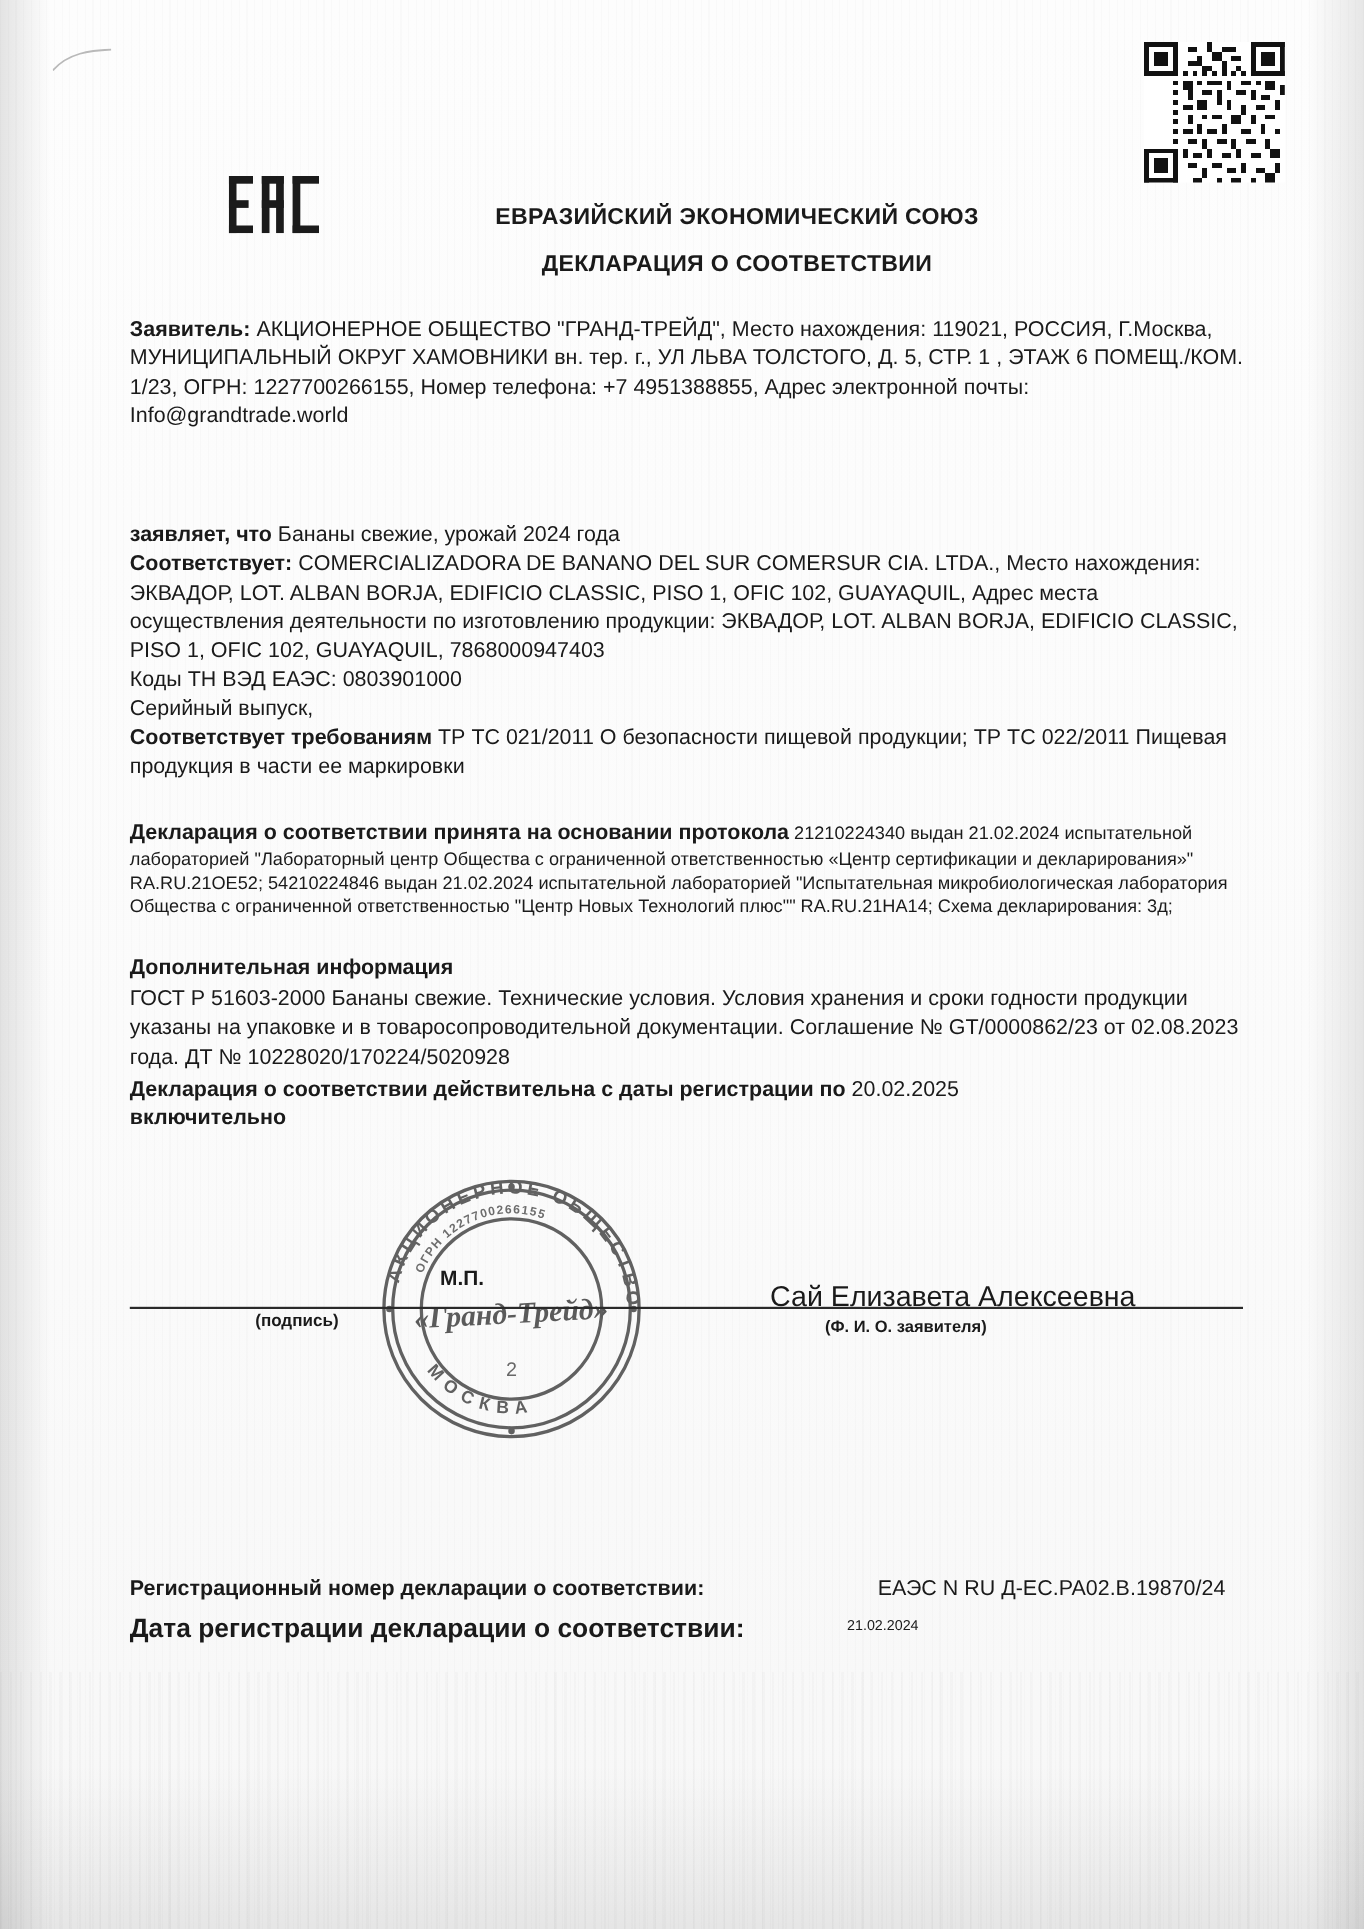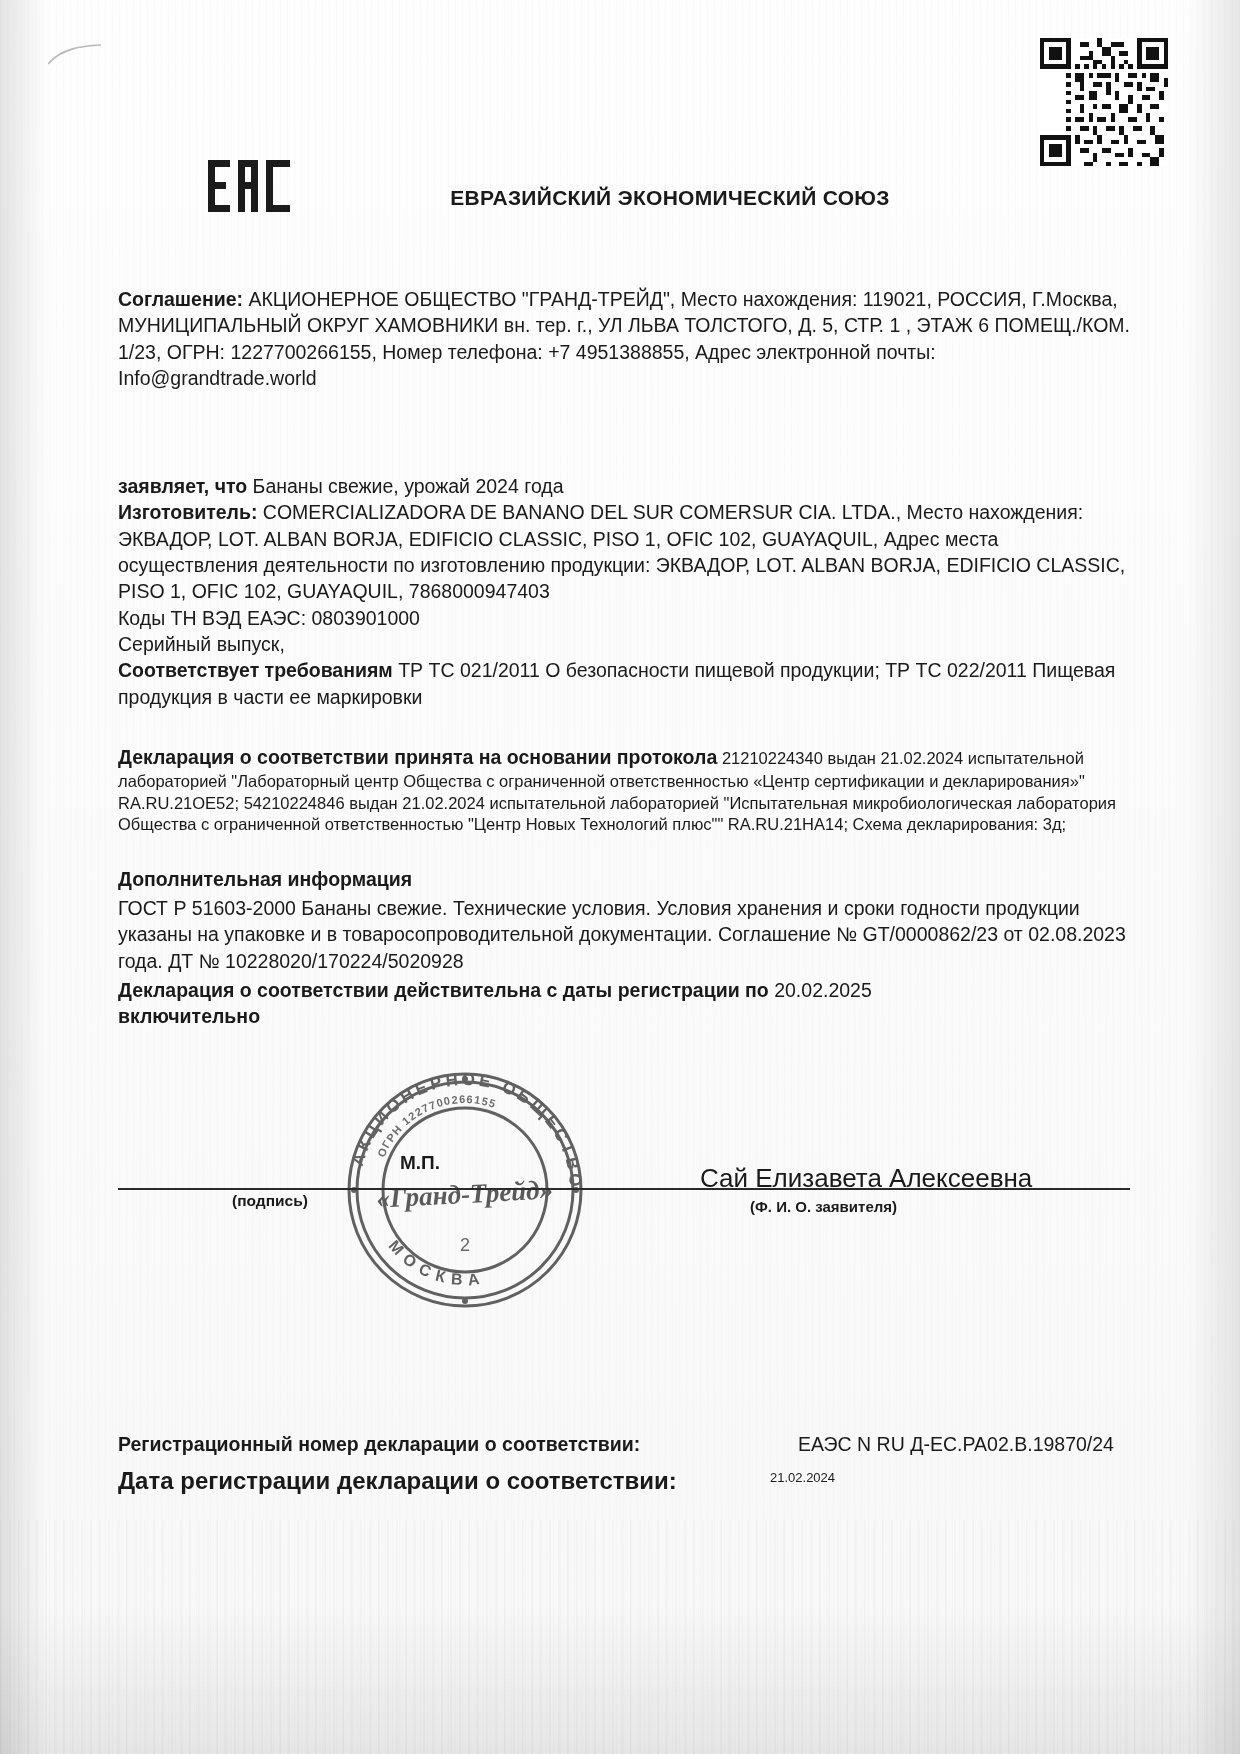--- a/index.html
+++ b/index.html
@@ -323,32 +323,33 @@
       <rect x="43" y="0" width="7" height="52"></rect>
       <rect x="30" y="22" width="20" height="7"></rect>
 
       <rect x="58" y="0" width="7" height="52"></rect>
       <rect x="58" y="0" width="24" height="7"></rect>
       <rect x="58" y="45" width="24" height="7"></rect>
     </g>
   </svg>
 
   <div class="title1">ЕВРАЗИЙСКИЙ ЭКОНОМИЧЕСКИЙ СОЮЗ</div>
+  <div class="title2">ДЕКЛАРАЦИЯ О СООТВЕТСТВИИ</div>
 
   <div class="block declarant">
-    <span class="b">Соглашение:</span><span> АКЦИОНЕРНОЕ ОБЩЕСТВО "ГРАНД-ТРЕЙД", Место нахождения: 119021, РОССИЯ, Г.Москва, МУНИЦИПАЛЬНЫЙ ОКРУГ ХАМОВНИКИ вн. тер. г.,   УЛ ЛЬВА ТОЛСТОГО, Д. 5, СТР. 1 , ЭТАЖ  6  ПОМЕЩ./КОМ.   1/23, ОГРН: 1227700266155, Номер телефона: +7 4951388855, Адрес электронной почты: Info@grandtrade.world</span>
+    <span class="b">Заявитель:</span><span> АКЦИОНЕРНОЕ ОБЩЕСТВО "ГРАНД-ТРЕЙД", Место нахождения: 119021, РОССИЯ, Г.Москва, МУНИЦИПАЛЬНЫЙ ОКРУГ ХАМОВНИКИ вн. тер. г.,   УЛ ЛЬВА ТОЛСТОГО, Д. 5, СТР. 1 , ЭТАЖ  6  ПОМЕЩ./КОМ.   1/23, ОГРН: 1227700266155, Номер телефона: +7 4951388855, Адрес электронной почты: Info@grandtrade.world</span>
   </div>
 
 
   <div class="block declares">
     <div>
       <span class="b">заявляет, что</span><span> Бананы свежие, урожай 2024 года</span>
     </div>
     <div>
-      <span class="b">Изготовитель:</span><span> COMERCIALIZADORA DE BANANO DEL SUR COMERSUR CIA. LTDA., Место нахождения: ЭКВАДОР, LOT. ALBAN BORJA, EDIFICIO CLASSIC, PISO 1, OFIC 102, GUAYAQUIL, Адрес места осуществления деятельности по изготовлению продукции: ЭКВАДОР, LOT. ALBAN BORJA, EDIFICIO CLASSIC, PISO 1, OFIC 102, GUAYAQUIL, 7868000947403</span>
+      <span class="b">Соответствует:</span><span> COMERCIALIZADORA DE BANANO DEL SUR COMERSUR CIA. LTDA., Место нахождения: ЭКВАДОР, LOT. ALBAN BORJA, EDIFICIO CLASSIC, PISO 1, OFIC 102, GUAYAQUIL, Адрес места осуществления деятельности по изготовлению продукции: ЭКВАДОР, LOT. ALBAN BORJA, EDIFICIO CLASSIC, PISO 1, OFIC 102, GUAYAQUIL, 7868000947403</span>
     </div>
     <div>Коды ТН ВЭД ЕАЭС: 0803901000</div>
     <div>Серийный выпуск,</div>
     <div>
       <span class="b">Соответствует требованиям</span><span>  ТР ТС 021/2011 О безопасности пищевой продукции; ТР ТС 022/2011 Пищевая продукция в части ее маркировки</span>
     </div>
   </div>
 
   <div class="block basis">
     <span class="b" style="font-size:19.5px">Декларация о соответствии принята на основании протокола</span><span> 21210224340 выдан 21.02.2024 испытательной лабораторией "Лабораторный центр Общества с ограниченной ответственностью «Центр сертификации и декларирования»" RA.RU.21ОЕ52; 54210224846 выдан 21.02.2024  испытательной лабораторией "Испытательная микробиологическая лаборатория Общества с ограниченной ответственностью "Центр Новых Технологий плюс"" RA.RU.21НА14; Схема декларирования: 3д;</span>

